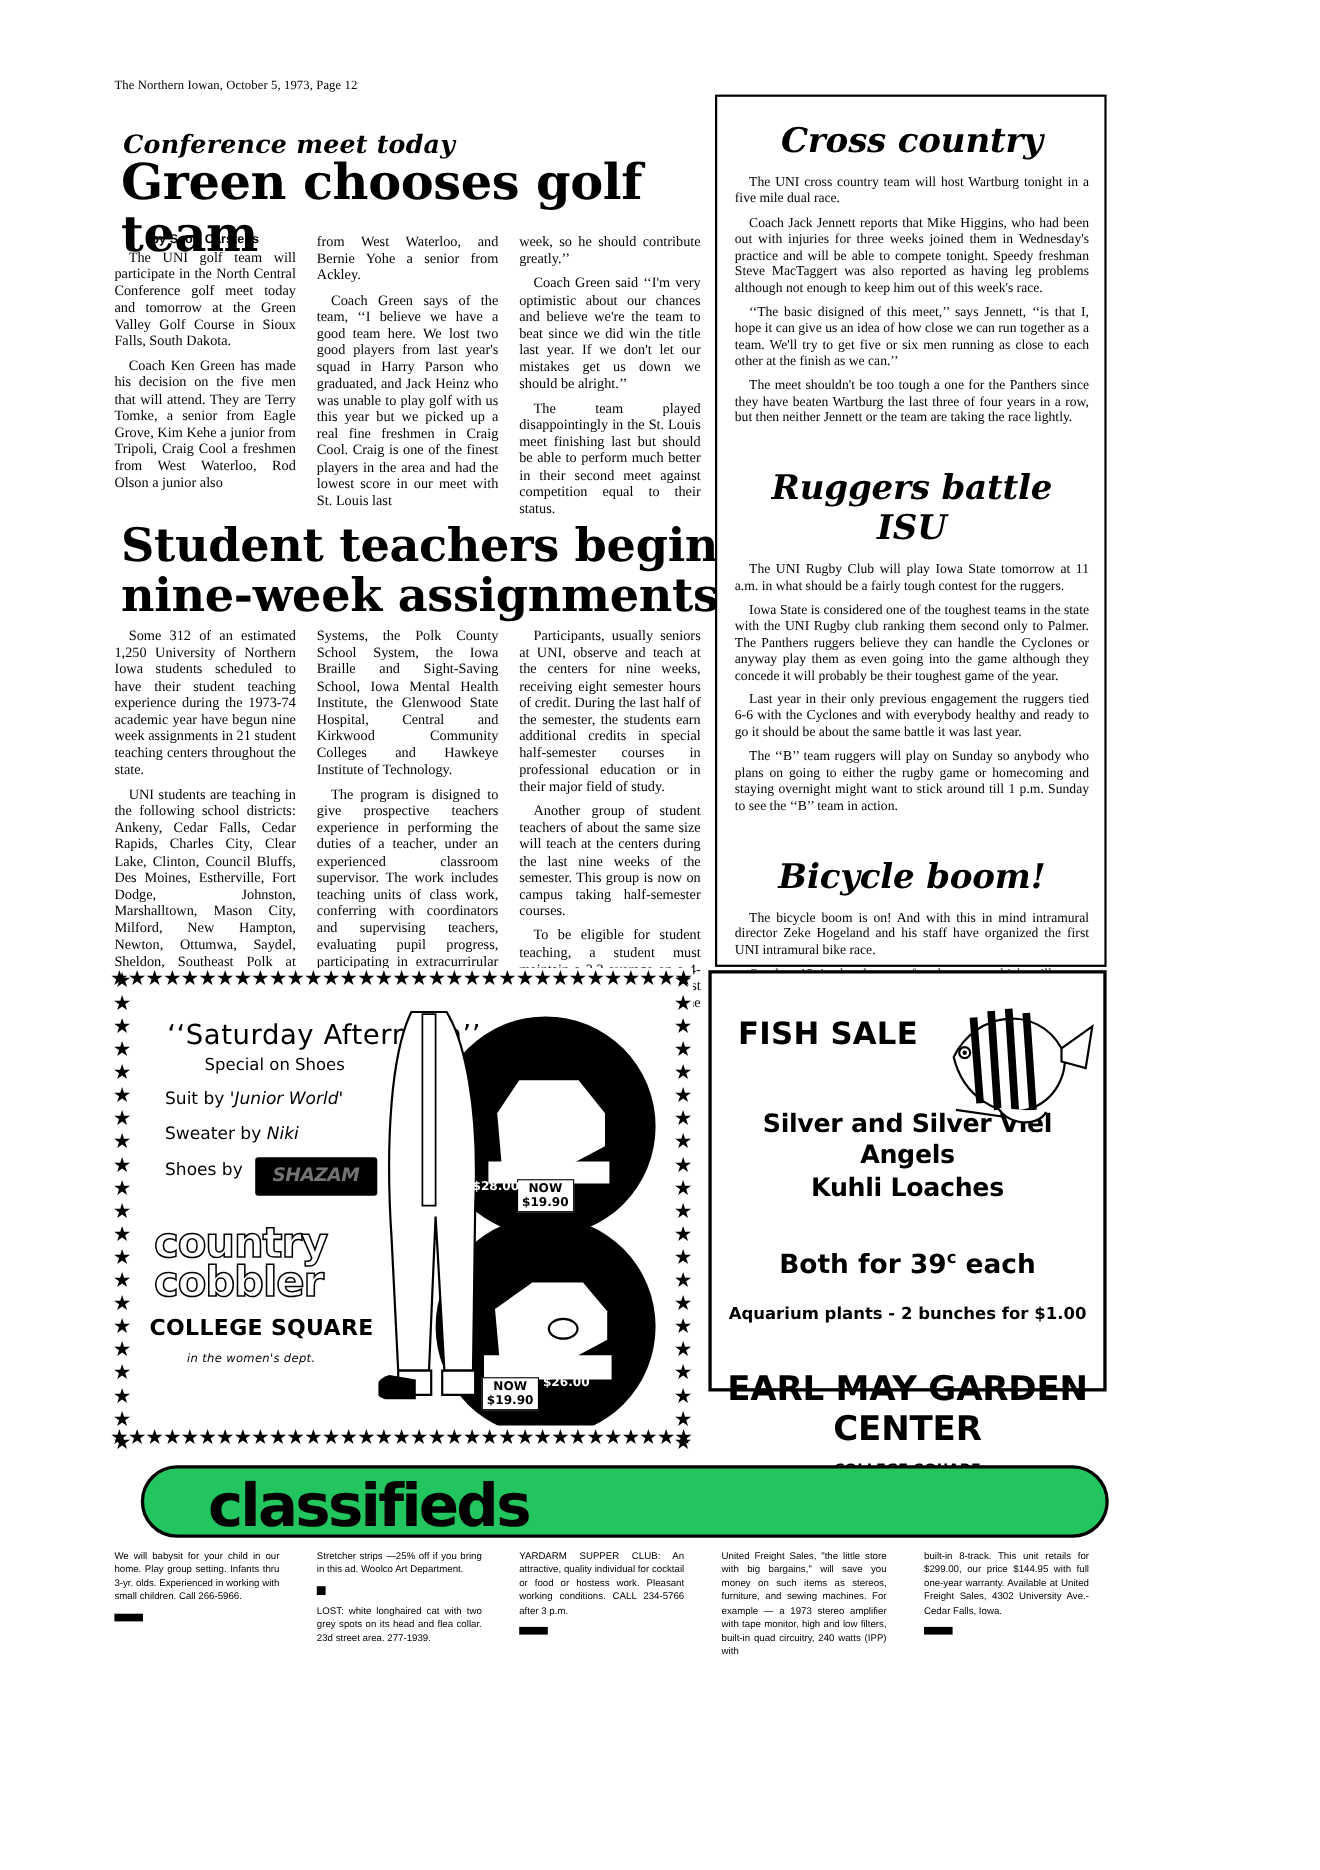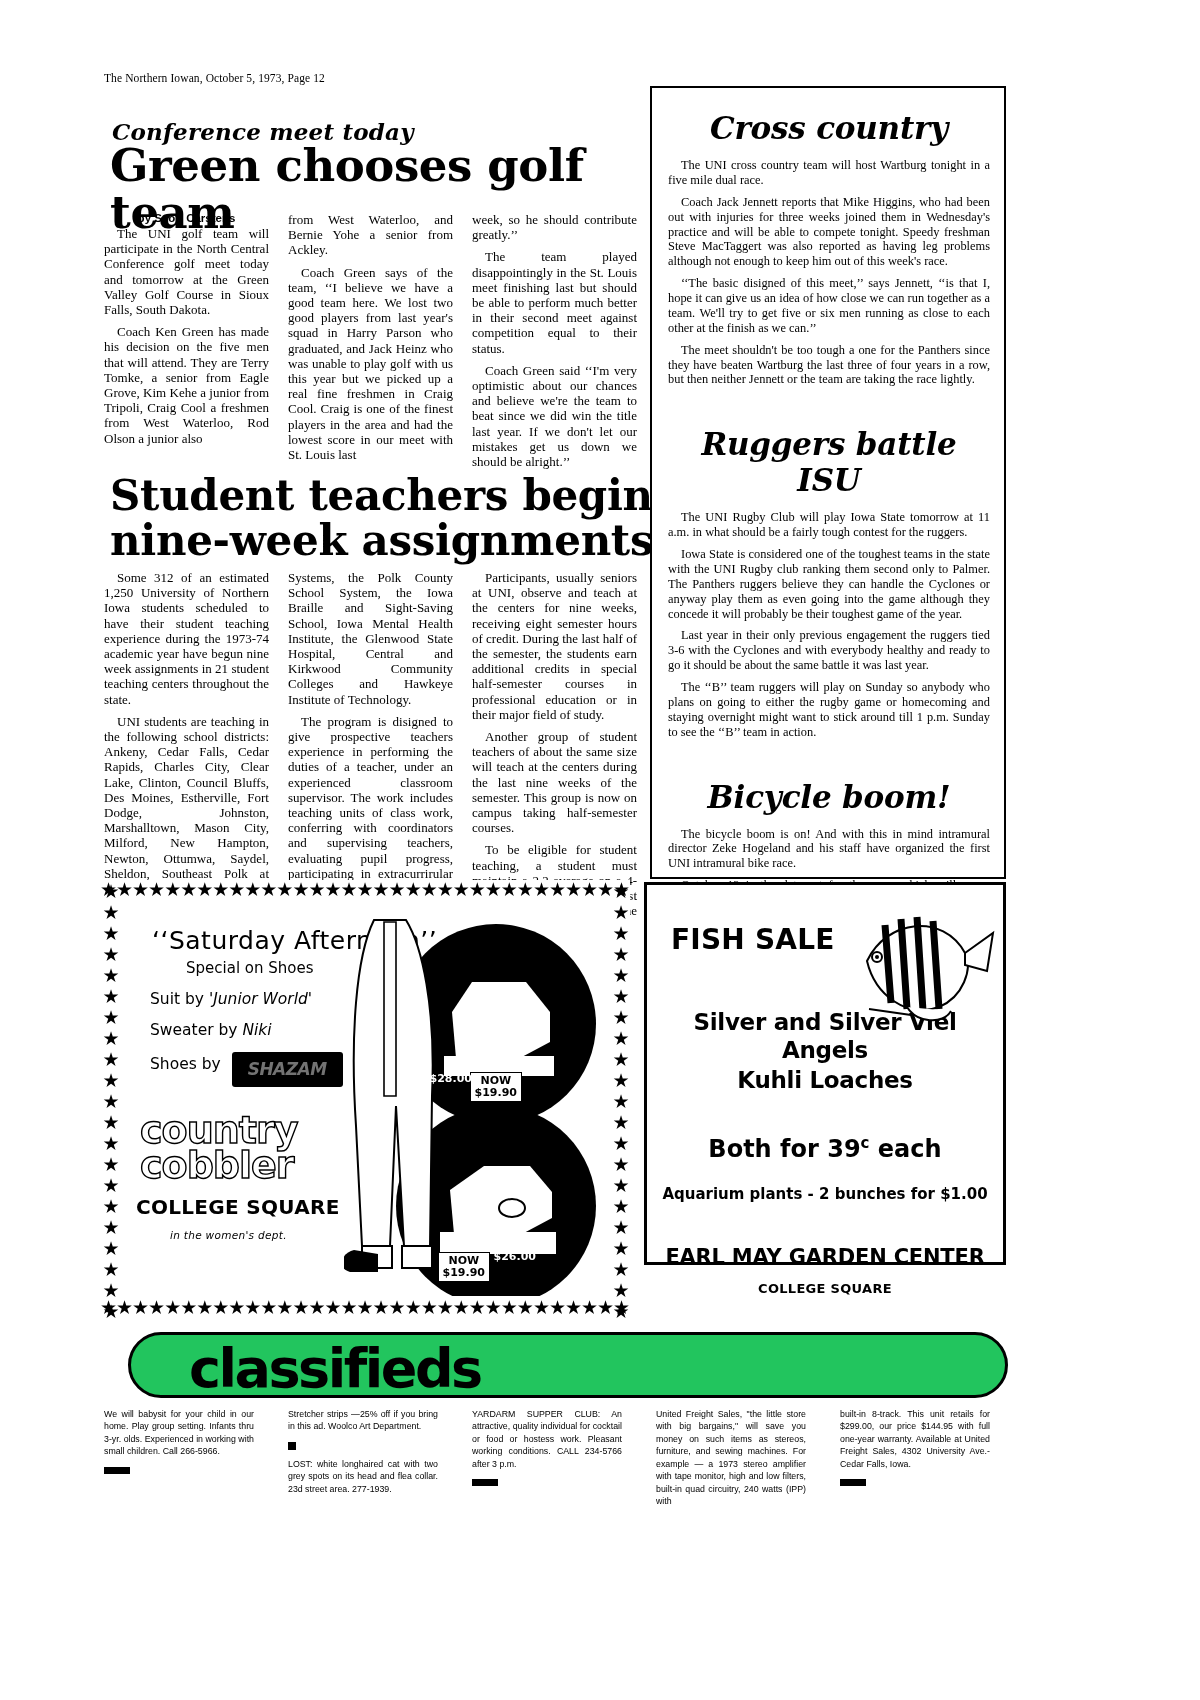--- a/index.html
+++ b/index.html
@@ -56,21 +56,21 @@
             font-size:11px;line-height:1.1;padding:2px 4px;text-align:center;}
   .oldprice{position:absolute;color:#fff;font-family:"DejaVu Sans",sans-serif;font-weight:bold;font-size:11px;}
 
   
   .ad-fish{position:absolute;left:644px;top:882px;width:362px;height:383px;border:3px solid #000;box-sizing:border-box;background:#fff;}
   .fish-t{font-family:"DejaVu Sans",sans-serif;font-weight:bold;font-size:28px;margin:38px 0 0 24px;letter-spacing:.2px;}
   .fish-l1{font-family:"DejaVu Sans",sans-serif;font-weight:bold;font-size:23px;text-align:center;margin:52px 6px 0 6px;line-height:1.22;letter-spacing:-.3px;}
   .fish-l2{font-family:"DejaVu Sans",sans-serif;font-weight:bold;font-size:24px;text-align:center;margin:40px 0 0 0;}
   .fish-l2 sup{font-size:15px;}
   .fish-l3{font-family:"DejaVu Sans",sans-serif;font-weight:bold;font-size:15px;text-align:center;margin:22px 4px 0 4px;}
-  .fish-l4{font-family:"DejaVu Sans",sans-serif;font-weight:bold;font-size:21px;text-align:center;margin:42px 0 0 0;letter-spacing:-.2px;}
+  .fish-l4{font-family:"DejaVu Sans",sans-serif;font-weight:bold;font-size:31px;text-align:center;margin:42px 0 0 0;letter-spacing:-.2px;}
   .fish-l5{font-family:"DejaVu Sans",sans-serif;font-weight:bold;font-size:13px;text-align:center;margin:12px 0 0 0;letter-spacing:.3px;}
 
   
   .clsbar{position:absolute;left:128px;top:1332px;width:880px;height:66px;border:3px solid #000;border-radius:34px;box-sizing:border-box;background:#22c55e;}
   .clsword{position:absolute;left:58px;top:2px;font-family:"DejaVu Sans",sans-serif;font-weight:bold;font-size:54px;letter-spacing:-2.5px;}
   .clsnote{position:absolute;left:440px;top:12px;width:410px;font-family:"Liberation Sans",sans-serif;font-size:8.6px;line-height:1.5;}
   .clscols{position:absolute;left:104px;top:1408px;width:900px;height:130px;}
   .clscol{position:absolute;top:0;width:150px;font-family:"Liberation Sans",sans-serif;font-size:8.8px;line-height:1.42;text-align:justify;}
   .clscol p{margin:0 0 9px 0;}
   .clsdot{display:block;width:26px;height:7px;background:#000;margin:4px 0 8px 0;}
@@ -95,22 +95,22 @@
   </div>
   <div class="col" id="a1c2">
     <div class="body">
       <p style="text-indent:0">from West Waterloo, and Bernie Yohe a senior from Ackley.</p>
       <p>Coach Green says of the team, ‘‘I believe we have a good team here. We lost two good players from last year's squad in Harry Parson who graduated, and Jack Heinz who was unable to play golf with us this year but we picked up a real fine freshmen in Craig Cool. Craig is one of the finest players in the area and had the lowest score in our meet with St. Louis last</p>
     </div>
   </div>
   <div class="col" id="a1c3">
     <div class="body">
       <p style="text-indent:0">week, so he should contribute greatly.’’</p>
+      <p>Coach Green said ‘‘I'm very optimistic about our chances and believe we're the team to beat since we did win the title last year. If we don't let our mistakes get us down we should be alright.’’</p>
       <p>The team played disappointingly in the St. Louis meet finishing last but should be able to perform much better in their second meet against competition equal to their status.</p>
-      <p>Coach Green said ‘‘I'm very optimistic about our chances and believe we're the team to beat since we did win the title last year. If we don't let our mistakes get us down we should be alright.’’</p>
     </div>
   </div>
 
   <div style="position:absolute;left:110px;top:472px;width:560px;" class="hed2">Student teachers begin</div>
   <div style="position:absolute;left:110px;top:517px;width:560px;" class="hed2">nine-week assignments</div>
 
   <div class="col" id="a2c1">
     <div class="body">
       <p>Some 312 of an estimated 1,250 University of Northern Iowa students scheduled to have their student teaching experience during the 1973-74 academic year have begun nine week assignments in 21 student teaching centers throughout the state.</p>
       <p>UNI students are teaching in the following school districts: Ankeny, Cedar Falls, Cedar Rapids, Charles City, Clear Lake, Clinton, Council Bluffs, Des Moines, Estherville, Fort Dodge, Johnston, Marshalltown, Mason City, Milford, New Hampton, Newton, Ottumwa, Saydel, Sheldon, Southeast Polk at Runnells, Spencer, Spirit Lake, Urbandale, Vinton and Waterloo.</p>
@@ -139,21 +139,21 @@
         <p>Coach Jack Jennett reports that Mike Higgins, who had been out with injuries for three weeks joined them in Wednesday's practice and will be able to compete tonight. Speedy freshman Steve MacTaggert was also reported as having leg problems although not enough to keep him out of this week's race.</p>
         <p>‘‘The basic disigned of this meet,’’ says Jennett, ‘‘is that I, hope it can give us an idea of how close we can run together as a team. We'll try to get five or six men running as close to each other at the finish as we can.’’</p>
         <p>The meet    shouldn't be too tough a one for the Panthers since they have beaten Wartburg the last three of four years in a row, but then neither Jennett or the team are taking the race lightly.</p>
       </div>
 
       <div class="gap"></div>
       <div class="sechead">Ruggers battle ISU</div>
       <div class="rbody">
         <p>The UNI Rugby Club will play Iowa State tomorrow at 11   a.m.   in what should be a fairly tough contest for the ruggers.</p>
         <p>Iowa State is considered one of the toughest teams in the state with the UNI Rugby club ranking them second only to Palmer. The Panthers ruggers believe they can handle the Cyclones or anyway play them as even going into the game although they concede it will probably be their toughest game of the year.</p>
-        <p>Last year in their only previous engagement the ruggers tied 3-6 with the Cyclones and with everybody healthy and ready to go it should be about the same battle it was last year.</p>
+        <p>Last year in their only previous engagement the ruggers tied 6-6 with the Cyclones and with everybody healthy and ready to go it should be about the same battle it was last year.</p>
         <p>The ‘‘B’’ team ruggers will play on Sunday so anybody who plans on going to either the rugby game or homecoming and staying overnight might want to stick around till 1    p.m. Sunday to see the ‘‘B’’ team in action.</p>
       </div>
 
       <div class="gap"></div>
       <div class="sechead">Bicycle boom!</div>
       <div class="rbody">
         <p>The bicycle boom is on! And with this in mind intramural director Zeke Hogeland and his staff have organized the first UNI intramural bike race.</p>
         <p>October 13  is the date set for the race, which will cover around 10 miles of hard surface roads. The exact course is yet to be decided and will be announced at a later date.</p>
         <p>Since this is an all new addition to the intramural program, Director Hogeland hopes many students will participate to insure the success of this plan, and possibly others like it.</p>
       </div>

